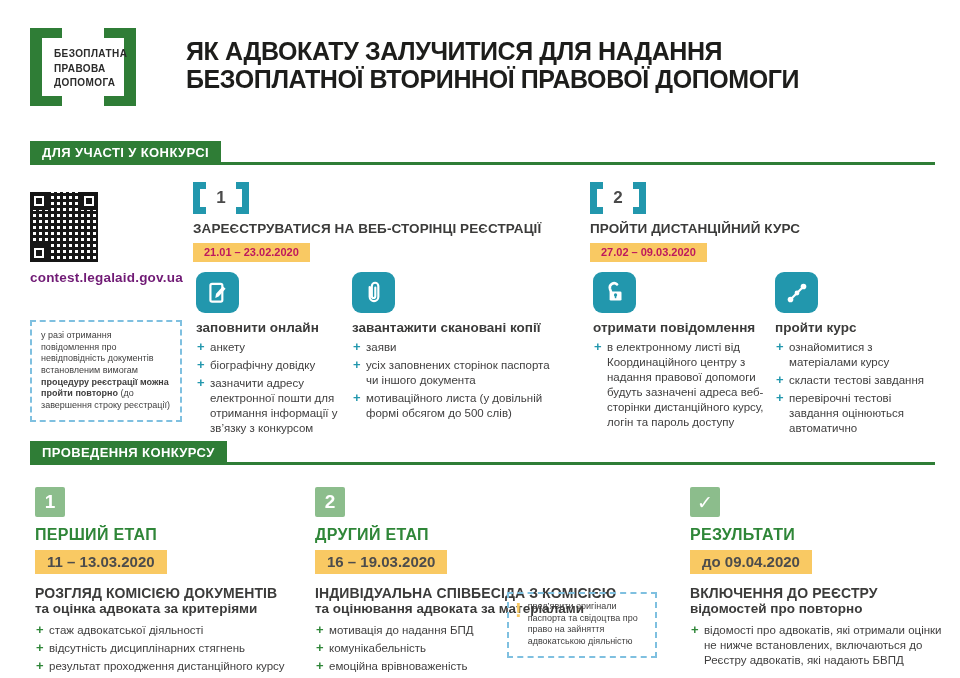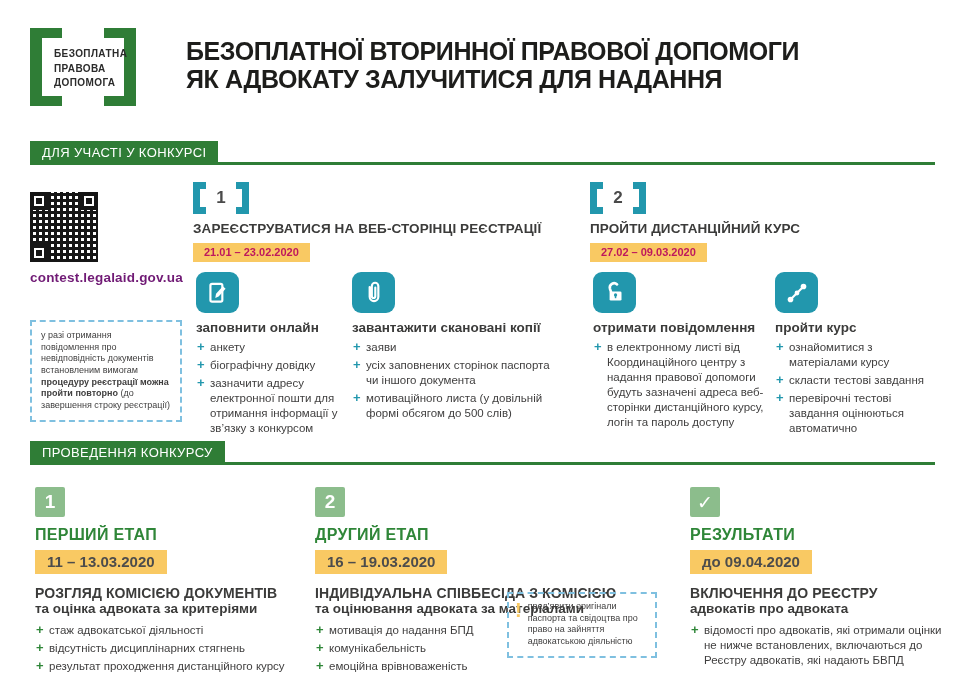--- a/index.html
+++ b/index.html
@@ -23,21 +23,21 @@
   
   .logo{position:absolute;left:30px;top:28px;width:106px;height:78px}
   .logo .lb,.logo .rb{position:absolute;top:0;bottom:0;width:32px}
   .logo .lb{left:0;border-left:12px solid var(--green);border-top:10px solid var(--green);border-bottom:10px solid var(--green)}
   .logo .rb{right:0;border-right:12px solid var(--green);border-top:10px solid var(--green);border-bottom:10px solid var(--green)}
   .logo-text{position:absolute;left:24px;top:19px;font-size:10px;font-weight:bold;color:#2b2b2b;line-height:1.45;letter-spacing:.4px}
   
   .page-title{position:absolute;left:186px;top:37px;font-size:25px;font-weight:bold;color:var(--title);line-height:1.12;letter-spacing:-0.4px}
   
   .section-bar{position:absolute;left:30px;width:905px;height:22px;border-bottom:3px solid var(--green)}
-  .section-bar .label{position:absolute;left:0;bottom:-3px;background:var(--green);color:#fff;font-size:13px;font-weight:normal;letter-spacing:.4px;padding:4px 12px 5px;white-space:nowrap}
+  .section-bar .label{position:absolute;left:0;bottom:-3px;background:var(--green);color:#fff;font-size:13px;font-weight:bold;letter-spacing:.4px;padding:4px 12px 5px;white-space:nowrap}
   #bar1{top:143px}
   #bar2{top:443px}
   
   .qr{position:absolute;left:30px;top:192px;width:68px;height:70px;background-color:#fff;
       background-image:
         repeating-linear-gradient(0deg,#161616 0 3px,transparent 3px 6px),
         repeating-linear-gradient(90deg,#161616 0 3px,#ffffff 3px 6px)}
   .finder{position:absolute;width:18px;height:18px;background:#fff;border:4px solid #161616}
   .finder::after{content:"";position:absolute;inset:2px;background:#161616}
   .finder.tl{left:0;top:0}.finder.tr{right:0;top:0}.finder.bl{left:0;bottom:0}
@@ -92,22 +92,22 @@
   <div class="lb"></div>
   <div class="rb"></div>
   <div class="logo-text">
     <div>БЕЗОПЛАТНА</div>
     <div>ПРАВОВА</div>
     <div>ДОПОМОГА</div>
   </div>
 </div>
 
 <h1 class="page-title">
+  <div>ЯК АДВОКАТУ ЗАЛУЧИТИСЯ ДЛЯ НАДАННЯ</div>
   <div>БЕЗОПЛАТНОЇ ВТОРИННОЇ ПРАВОВОЇ ДОПОМОГИ</div>
-  <div>ЯК АДВОКАТУ ЗАЛУЧИТИСЯ ДЛЯ НАДАННЯ</div>
 </h1>
 
 <div class="section-bar" id="bar1">
   <span class="label">ДЛЯ УЧАСТІ У КОНКУРСІ</span>
 </div>
 
 <div class="qr">
   <span class="finder tl"></span>
   <span class="finder tr"></span>
   <span class="finder bl"></span>
@@ -237,18 +237,18 @@
     <span class="bang">!</span>
     <span>пред’явити оригінали паспорта та свідоцтва про право на зайняття адвокатською діяльністю</span>
   </div>
 </div>
 
 <div class="stage" id="stage3">
   <div class="badge">✓</div>
   <div class="stage-name">РЕЗУЛЬТАТИ</div>
   <span class="stage-date">до 09.04.2020</span>
   <div class="stage-h1">ВКЛЮЧЕННЯ ДО РЕЄСТРУ</div>
-  <div class="stage-h2">адвокатів про адвоката</div>
+  <div class="stage-h2">відомостей про повторно</div>
   <ul class="plus-list green-list">
 
   <li>відомості про адвокатів, які отримали оцінки не нижче встановлених, включаються до Реєстру адвокатів, які надають БВПД</li>
     </ul>
 </div>
 
 </body></html>

